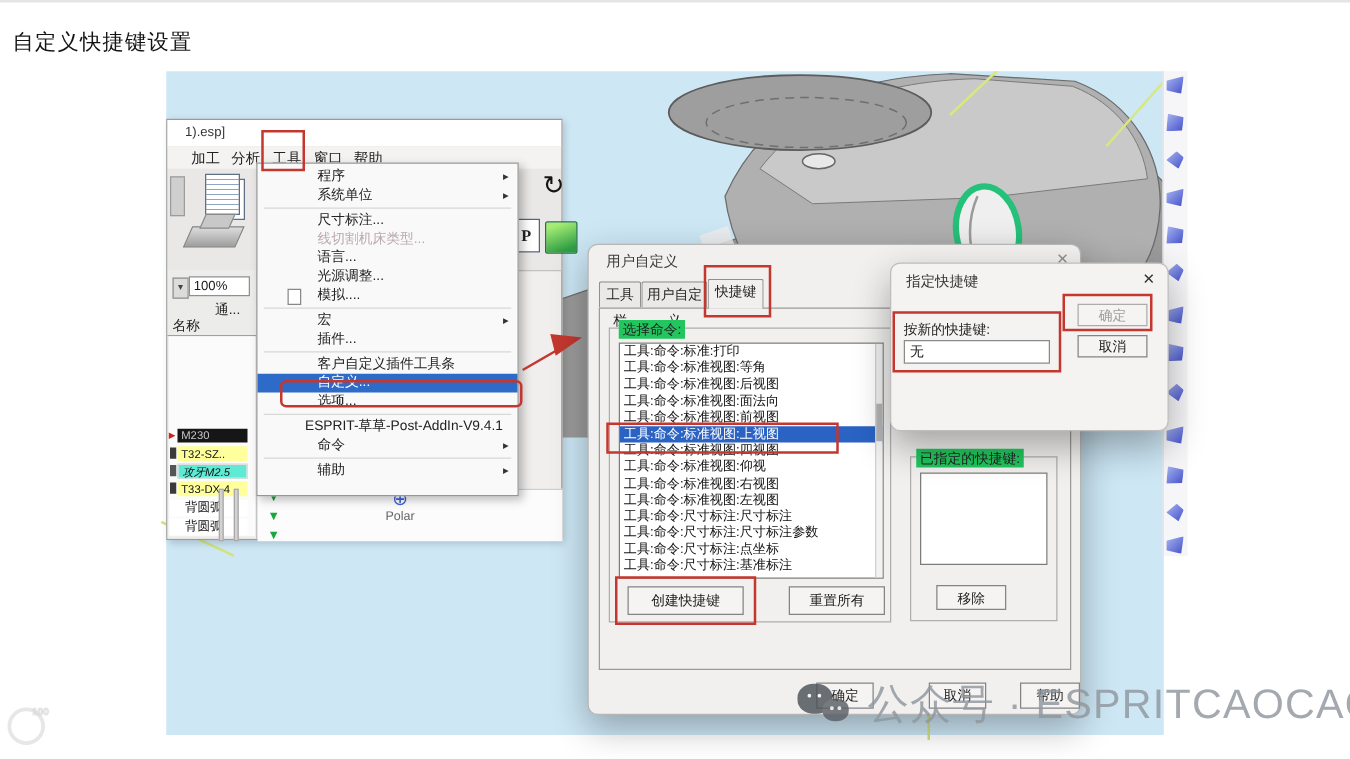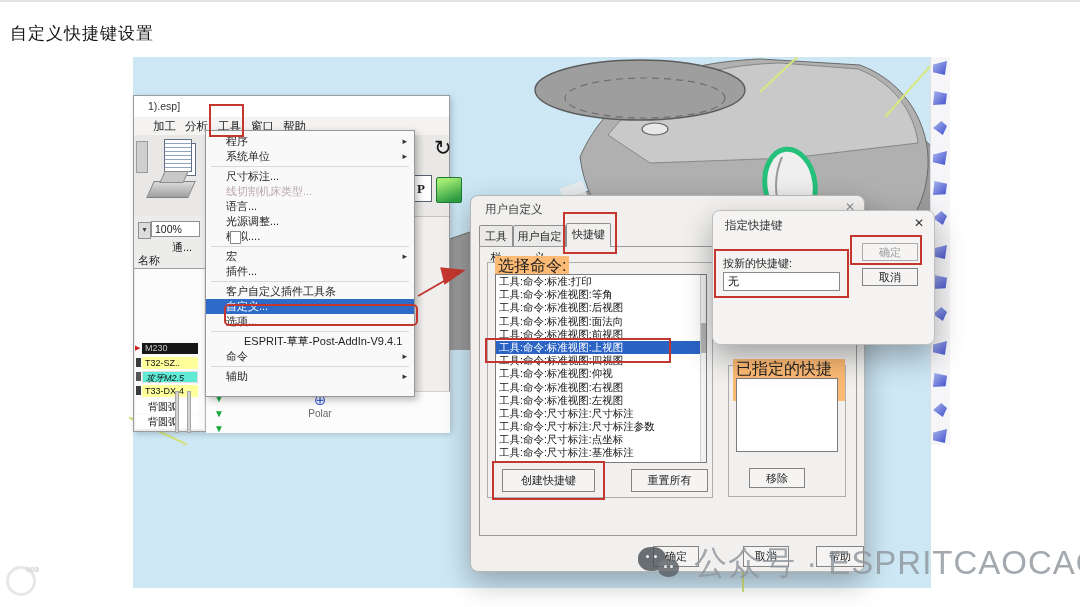--- a/index.html
+++ b/index.html
@@ -7,31 +7,31 @@
          font-family:"Liberation Sans",sans-serif;color:#1a1a1a;}
   .abs{position:absolute;}
   .nowrap{white-space:nowrap;}
 
   
   .btn{position:absolute;display:flex;align-items:center;justify-content:center;
        background:#f5f4f3;border:1px solid #848484;font-size:11px;color:#1a1a1a;box-sizing:border-box;}
   .btn.disabled{color:#9d9d9d;border-color:#ababab;}
   .red-box{position:absolute;border:2px solid #c3372e;box-sizing:border-box;pointer-events:none;}
   .fieldset{position:absolute;border:1px solid #aeaeae;box-sizing:border-box;}
-  .fieldset .flabel{position:absolute;top:-7px;left:7px;background:#fdba74;padding:0 3px;font-size:16px;color:#222;}
+  .fieldset .flabel{position:absolute;top:-7px;left:7px;background:#22c55e;padding:0 3px;font-size:11px;color:#222;}
 
   
   .ewin{position:absolute;left:133px;top:95px;width:317px;height:337px;background:#f0efee;
         border:1px solid #9a9a9a;box-shadow:2px 2px 6px rgba(0,0,0,.18);box-sizing:border-box;}
   .menu-txt{font-size:11.5px;color:#222;}
 
   
   .dmenu{position:absolute;left:205px;top:130px;width:210px;height:267px;background:#f9f9f9;
          border:1px solid #979797;box-shadow:3px 3px 7px rgba(0,0,0,.25);box-sizing:border-box;padding-top:3px;}
-  .mi{position:relative;height:15px;line-height:15px;font-size:11px;padding-left:20px;color:#222;}
+  .mi{position:relative;height:15px;line-height:15px;font-size:11px;padding-left:48px;color:#222;}
   .mi .sub{position:absolute;right:7px;top:0;font-size:9px;color:#333;}
   .mi.dis{color:#bba9ad;}
   .mi.sel{background:#2e6bc8;color:#fff;}
   .msep{height:1px;margin:2px 5px;background:#d8d8d8;}
   .mi-icon{position:absolute;left:24px;top:2px;width:9px;height:11px;background:#fff;border:1px solid #888;}
 
   
   .cdlg{position:absolute;left:470px;top:195px;width:395px;height:377px;background:#f1f0ef;
         border:1px solid #b6b6b6;border-radius:8px;box-shadow:0 10px 28px rgba(0,0,0,.3);box-sizing:border-box;}
   .tab{position:absolute;top:29px;height:21px;line-height:21px;text-align:center;font-size:11px;

